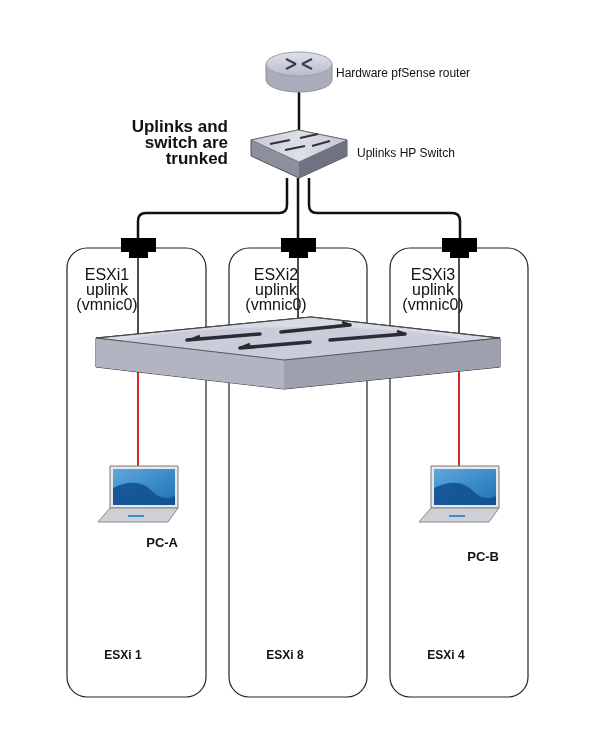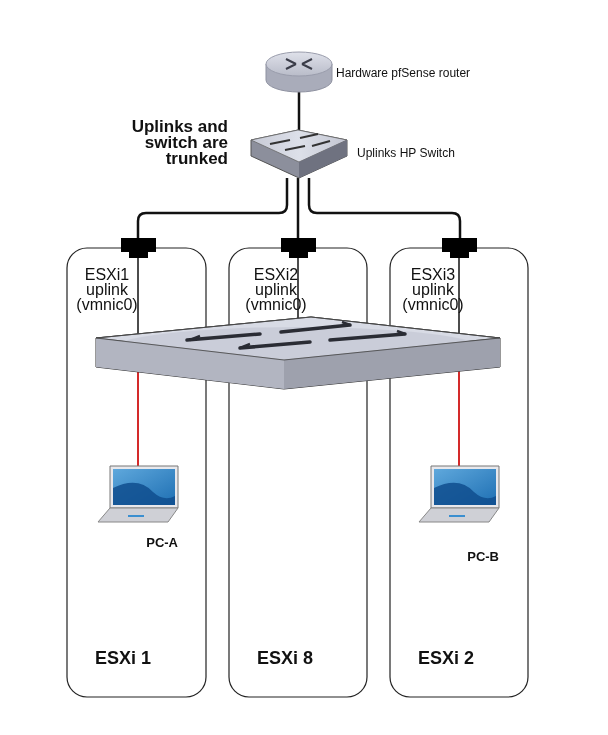--- a/index.html
+++ b/index.html
@@ -3,21 +3,21 @@
 <meta charset="utf-8">
 <style>
   html, body { margin:0; padding:0; background:#ffffff; }
   body { width:608px; height:735px; position:relative; overflow:hidden; font-family:"Liberation Sans", sans-serif; }
   svg { position:absolute; left:0; top:0; }
   .lbl { position:absolute; font-family:"Liberation Sans", sans-serif; color:#111; }
   .small { font-size:12px; line-height:15px; }
   .up { font-size:16px; line-height:15px; text-align:center; width:70px; }
   .note { font-size:17px; line-height:16px; text-align:right; width:150px; font-weight:bold; }
   .pc { font-size:13px; font-weight:bold; text-align:right; width:80px; }
-  .host { font-size:18px; font-weight:bold; text-align:center; width:112px; }
+  .host { font-size:12px; font-weight:bold; text-align:center; width:112px; }
 </style>
 </head>
 <body>
 
 <svg width="608" height="735" viewBox="0 0 608 735">
   <defs>
     <linearGradient id="rtop" x1="0" y1="0" x2="0" y2="1">
       <stop offset="0" stop-color="#dfe1ea"></stop>
         <stop offset="1" stop-color="#b9bcc9"></stop>
     </linearGradient>
@@ -125,13 +125,13 @@
   <div>ESXi3</div>
   <div>uplink</div>
   <div>(vmnic0)</div>
 </div>
 
 <div class="lbl pc" style="left:98px; top:535px;">PC-A</div>
 <div class="lbl pc" style="left:419px; top:549px;">PC-B</div>
 
 <div class="lbl host" style="left:67px; top:648px;">ESXi 1</div>
 <div class="lbl host" style="left:229px; top:648px;">ESXi 8</div>
-<div class="lbl host" style="left:390px; top:648px;">ESXi 2</div>
+<div class="lbl host" style="left:390px; top:648px;">ESXi 4</div>
 
 </body></html>

